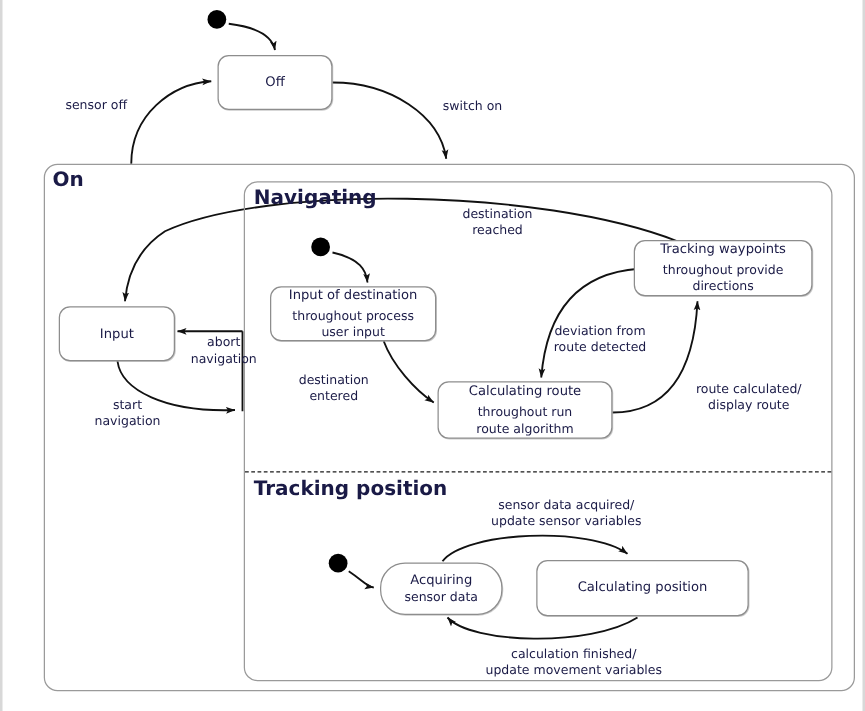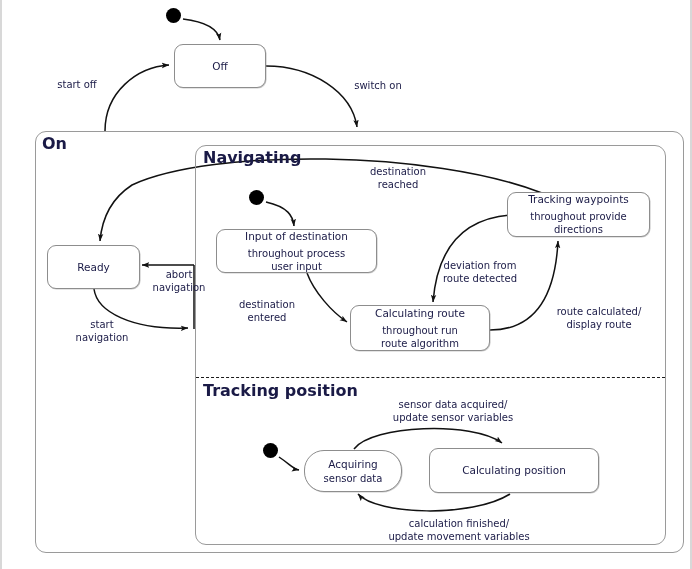--- a/index.html
+++ b/index.html
@@ -141,24 +141,24 @@
 
   <div class="initdot" style="left:164px;top:8px;"></div>
   <div class="initdot" style="left:247px;top:190px;"></div>
   <div class="initdot" style="left:261px;top:443px;"></div>
 
   <div class="state" style="left:172px;top:44px;width:92px;height:44px;align-items:center;">
     <div class="nm">Off</div>
   </div>
 
   <div class="state" style="left:45px;top:245px;width:93px;height:44px;">
-    <div class="nm">Ready</div>
-  </div>
-
-  <div class="state" style="left:214px;top:229px;width:161px;height:44px;">
+    <div class="nm">Input</div>
+  </div>
+
+  <div class="state" style="left:214px;top:229px;width:133px;height:44px;">
     <div class="nm">Input of destination</div>
     <div class="act">
       <div>throughout process</div>
       <div>user input</div>
     </div>
   </div>
 
   <div class="state" style="left:348px;top:305px;width:140px;height:46px;">
     <div class="nm">Calculating route</div>
     <div class="act">
@@ -180,21 +180,21 @@
     <div class="act" style="margin-top:1px;">
       <div>sensor data</div>
     </div>
   </div>
 
   <div class="state" style="left:427px;top:448px;width:170px;height:45px;">
     <div class="nm">Calculating position</div>
   </div>
 
   <div class="lbl" style="left:40px;top:79px;width:70px;">
-    <div>start off</div>
+    <div>sensor off</div>
   </div>
 
   <div class="lbl" style="left:341px;top:80px;width:70px;">
     <div>switch on</div>
   </div>
 
   <div class="lbl" style="left:349px;top:166px;width:94px;">
     <div>destination</div>
     <div>reached</div>
   </div>

